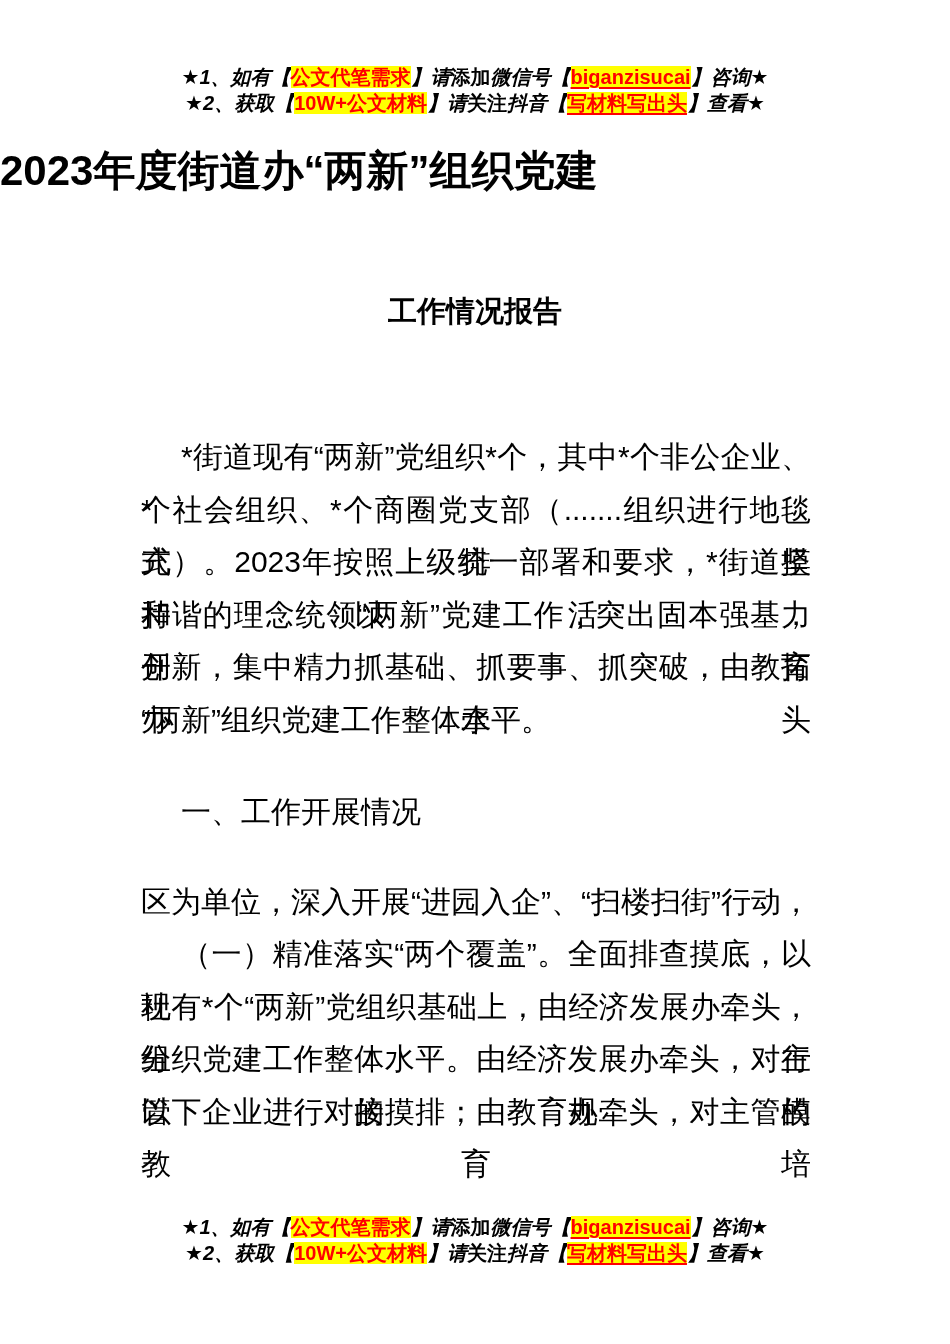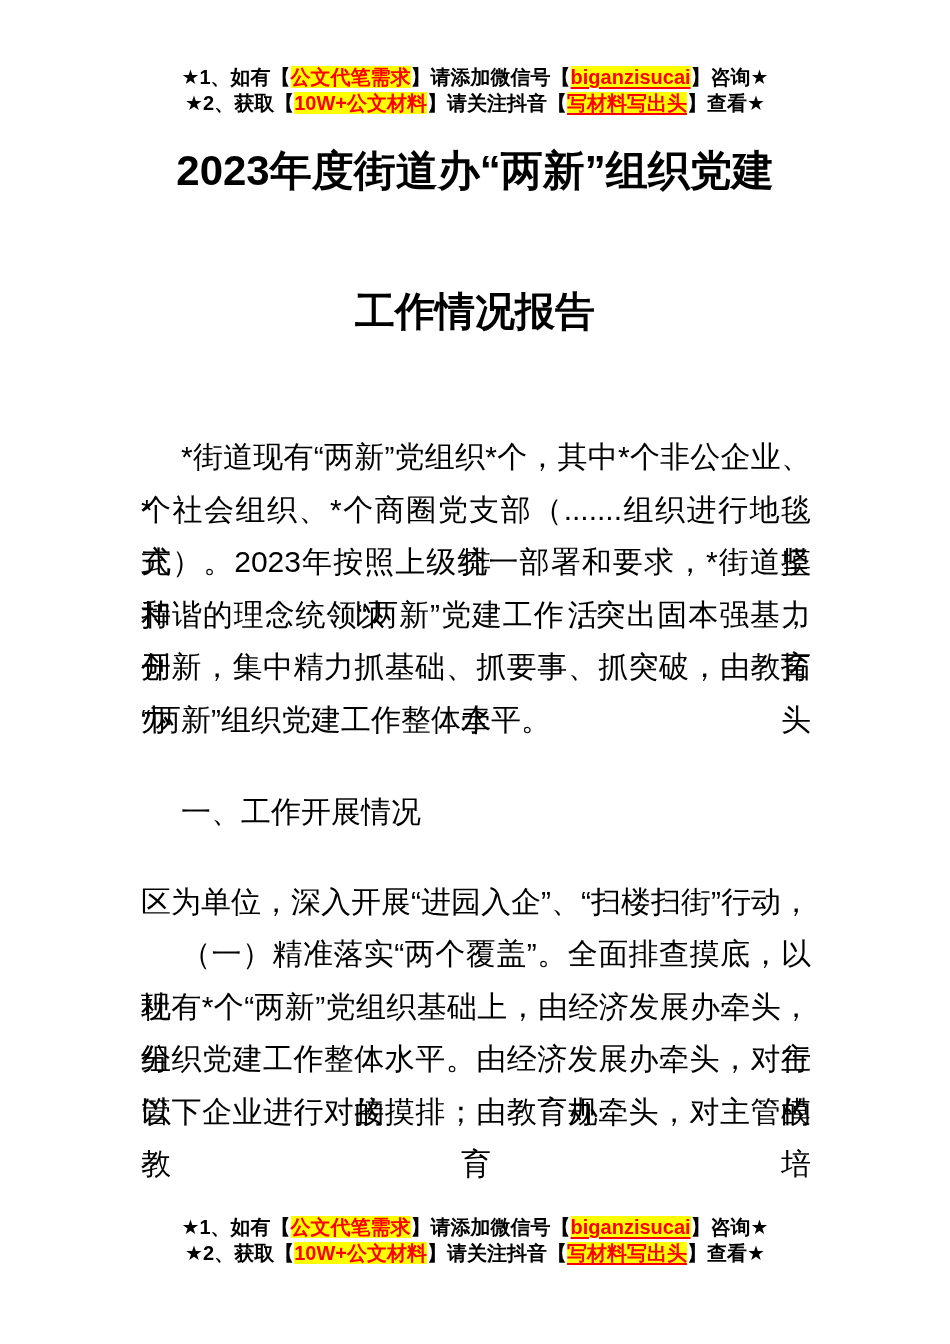--- a/index.html
+++ b/index.html
@@ -20,35 +20,35 @@
   .promo{
     position:absolute;left:0;right:0;
     text-align:center;
     font-size:20px;font-weight:bold;
     line-height:26px;
     white-space:nowrap;
   }
   .promo-header{top:64px;}
   .promo-footer{top:1214px;}
   .promo-line{height:26px;}
-  .seg-plain{color:var(--ink);}
+  .seg-plain{color:var(--ink);font-style:italic;}
   .seg-hl{color:var(--red);background:var(--hl);}
   .seg-ul{color:var(--ink);text-decoration-thickness:2px;text-underline-offset:3px;}
   .seg-hl-ul{color:var(--red);background:var(--hl);text-decoration:underline;text-decoration-thickness:2px;text-underline-offset:3px;}
   
   .doc-title{
     position:absolute;top:148px;left:0;right:0;
-    text-align:center;
+    text-align:left;
     font-size:42px;line-height:46px;
     font-weight:bold;
   }
   .doc-subtitle{
     position:absolute;top:289px;left:0;right:0;
     text-align:center;
-    font-size:40px;line-height:44px;
+    font-size:29px;line-height:44px;
     font-weight:bold;
   }
   
   .doc-body{
     position:absolute;top:431px;left:141px;width:670px;
     font-size:30px;line-height:52.5px;
     font-weight:normal;
   }
   .block{margin:0;}
   .block.paragraph{margin-bottom:40px;}

